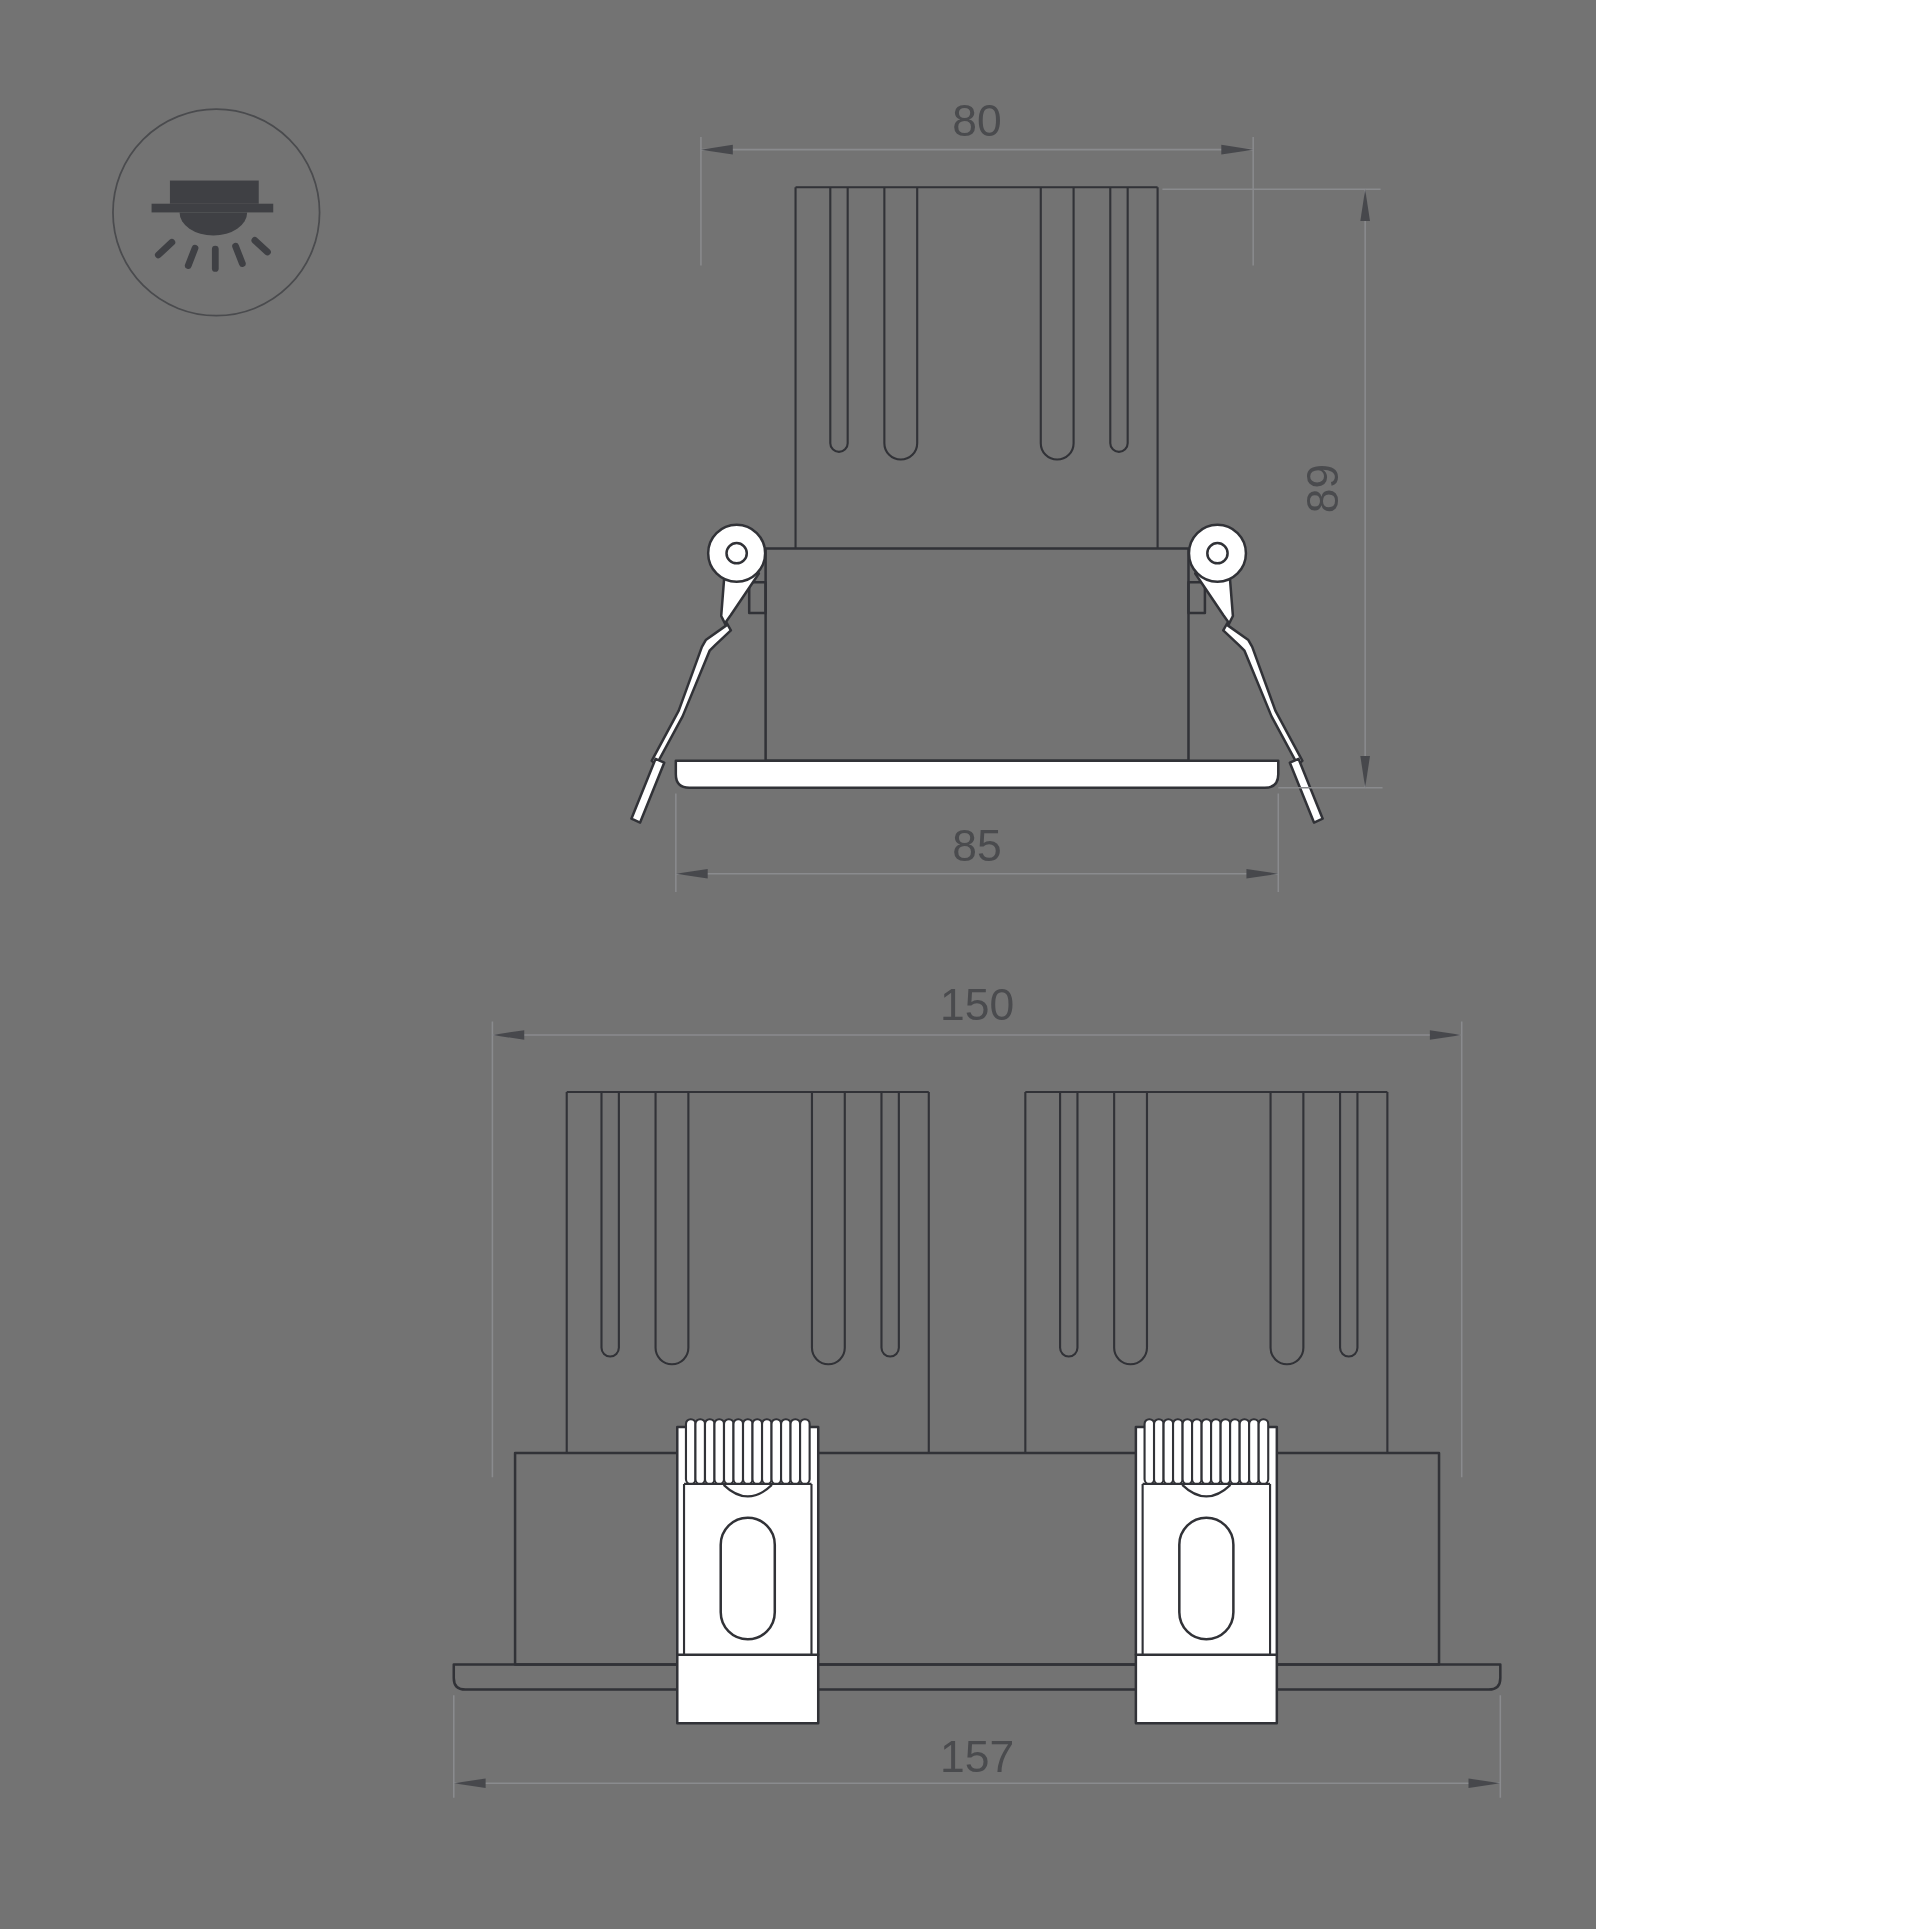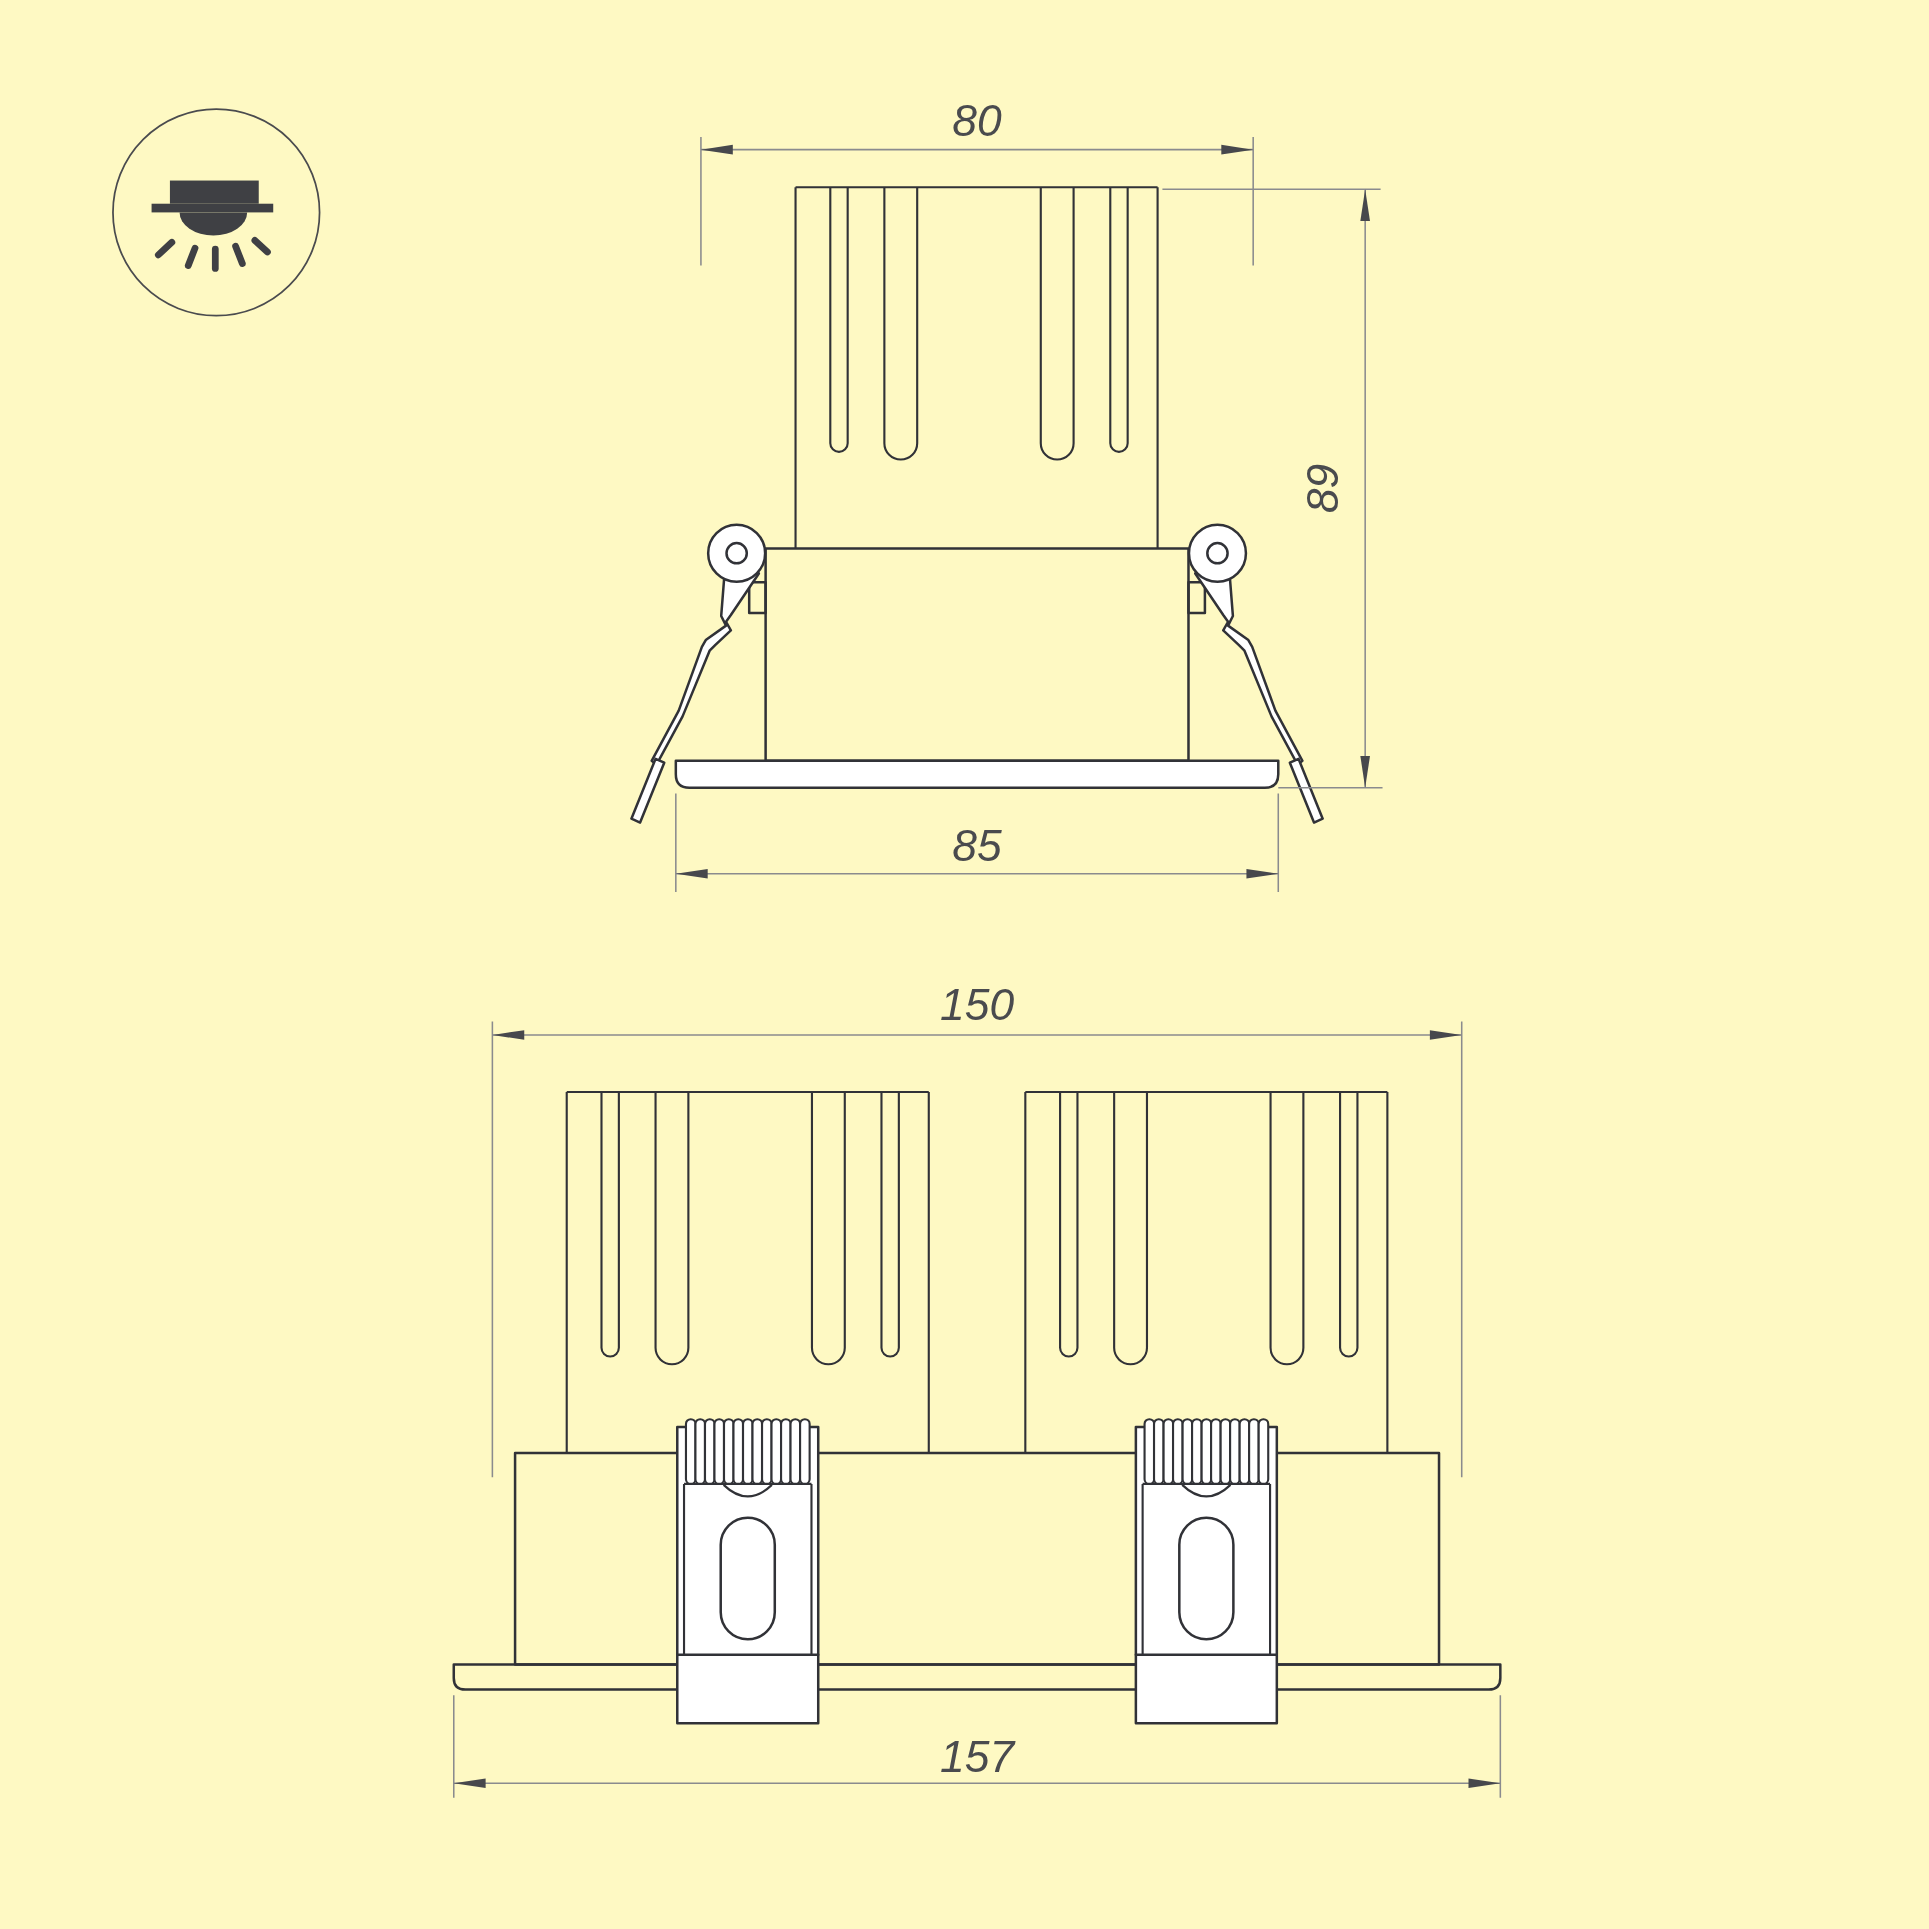--- a/index.html
+++ b/index.html
@@ -4,25 +4,24 @@
 <style>
   html, body {
     margin: 0;
     padding: 0;
     background: #ffffff;
     width: 1929px;
     height: 1929px;
     overflow: hidden;
   }
   .stage {
-    width: 1929px;
+    width: 1596px;
     height: 1929px;
     position: relative;
-    background: #fef9c3;
-    font-style: italic;
+    background: #737373;
   }
   svg { display: block; }
   .dimtext {
     font-family: "Liberation Sans", "DejaVu Sans", sans-serif;
     font-size: 46px;
     fill: #4a4b4e;
     text-anchor: middle;
   }
   .obj   { stroke: #313237; stroke-width: 2.6; fill: none; stroke-linejoin: round; stroke-linecap: round; }
   .objf  { stroke: #313237; stroke-width: 2.6; fill: #ffffff; stroke-linejoin: round; stroke-linecap: round; }

